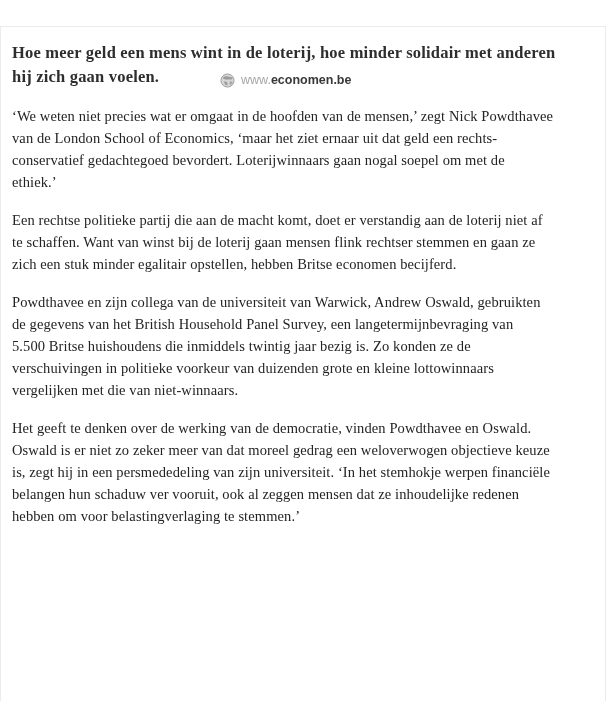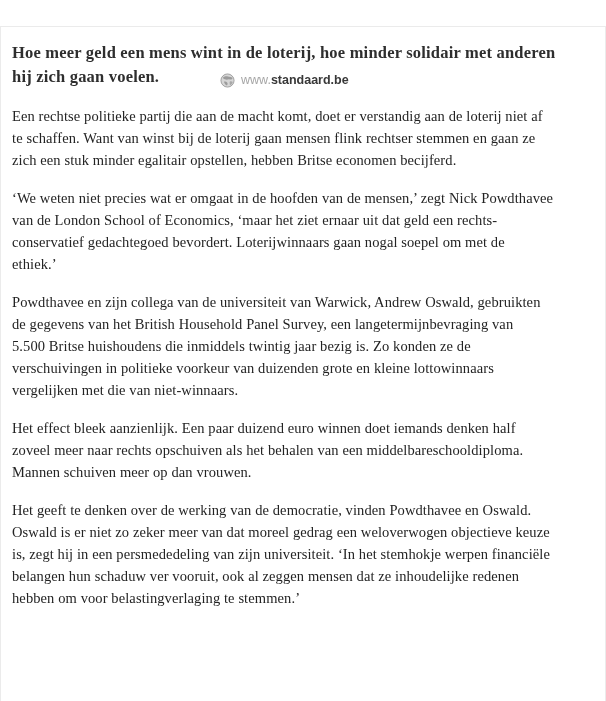--- a/index.html
+++ b/index.html
@@ -72,33 +72,32 @@
 </style>
 </head>
 <body>
 
 <div class="page">
   <div class="article">
 
     <h1 class="headline">Hoe meer geld een mens wint in de loterij, hoe minder solidair met anderen<br>hij zich gaan voelen.</h1>
 
     <div class="body-text">
+        <p class="para">‘We weten niet precies wat er omgaat in de hoofden van de mensen,’ zegt Nick Powdthavee<br>van de London School of Economics, ‘maar het ziet ernaar uit dat geld een rechts-<br>conservatief gedachtegoed bevordert. Loterijwinnaars gaan nogal soepel om met de<br>ethiek.’</p>
         <p class="para">Een rechtse politieke partij die aan de macht komt, doet er verstandig aan de loterij niet af<br>te schaffen. Want van winst bij de loterij gaan mensen flink rechtser stemmen en gaan ze<br>zich een stuk minder egalitair opstellen, hebben Britse economen becijferd.</p>
-        <p class="para">‘We weten niet precies wat er omgaat in de hoofden van de mensen,’ zegt Nick Powdthavee<br>van de London School of Economics, ‘maar het ziet ernaar uit dat geld een rechts-<br>conservatief gedachtegoed bevordert. Loterijwinnaars gaan nogal soepel om met de<br>ethiek.’</p>
         <p class="para">Powdthavee en zijn collega van de universiteit van Warwick, Andrew Oswald, gebruikten<br>de gegevens van het British Household Panel Survey, een langetermijnbevraging van<br>5.500 Britse huishoudens die inmiddels twintig jaar bezig is. Zo konden ze de<br>verschuivingen in politieke voorkeur van duizenden grote en kleine lottowinnaars<br>vergelijken met die van niet-winnaars.</p>
-        <p class="para">Het effect bleek aanzienlijk. Een paar duizend euro winnen doet iemands denken half<br>zoveel meer naar rechts opschuiven als het behalen van een middelbareschooldiploma.<br>Mannen schuiven meer op dan vrouwen.</p>
         <p class="para">Het geeft te denken over de werking van de democratie, vinden Powdthavee en Oswald.<br>Oswald is er niet zo zeker meer van dat moreel gedrag een weloverwogen objectieve keuze<br>is, zegt hij in een persmededeling van zijn universiteit. ‘In het stemhokje werpen financiële<br>belangen hun schaduw ver vooruit, ook al zeggen mensen dat ze inhoudelijke redenen<br>hebben om voor belastingverlaging te stemmen.’</p>
       </div>
   </div>
 
   <a class="source">
     <span class="globe">
       <svg width="15" height="15" viewBox="0 0 16 16" xmlns="http://www.w3.org/2000/svg">
         <circle cx="8" cy="8" r="7" fill="#d6d6d6" stroke="#9e9e9e" stroke-width="1"></circle>
         <path d="M3 5 C5 3.4 7 3.2 8.5 3.8 C10 4.4 12 4.2 13.4 5.4 C13 7 11.5 7.2 10.2 6.8 C9 6.4 7.5 7.4 6.2 7 C5 6.6 3.6 6.4 3 5 Z" fill="#9b9b9b"></path>
         <path d="M4.2 9.4 C5.4 8.8 6.8 9.2 7.6 10 C8.4 10.8 8.2 12 7.4 13.2 C6 12.9 4.8 11.4 4.2 9.4 Z" fill="#9b9b9b"></path>
         <path d="M10.6 9 C11.8 8.6 12.8 9 13.6 9.6 C13.2 11.2 12.2 12.4 10.8 13 C10.2 11.6 10 10 10.6 9 Z" fill="#a8a8a8"></path>
       </svg>
     </span>
     <span class="muted">www.</span>
-      <span class="domain">standaard.be</span>
+      <span class="domain">economen.be</span>
   </a>
 </div>
 
 </body></html>

